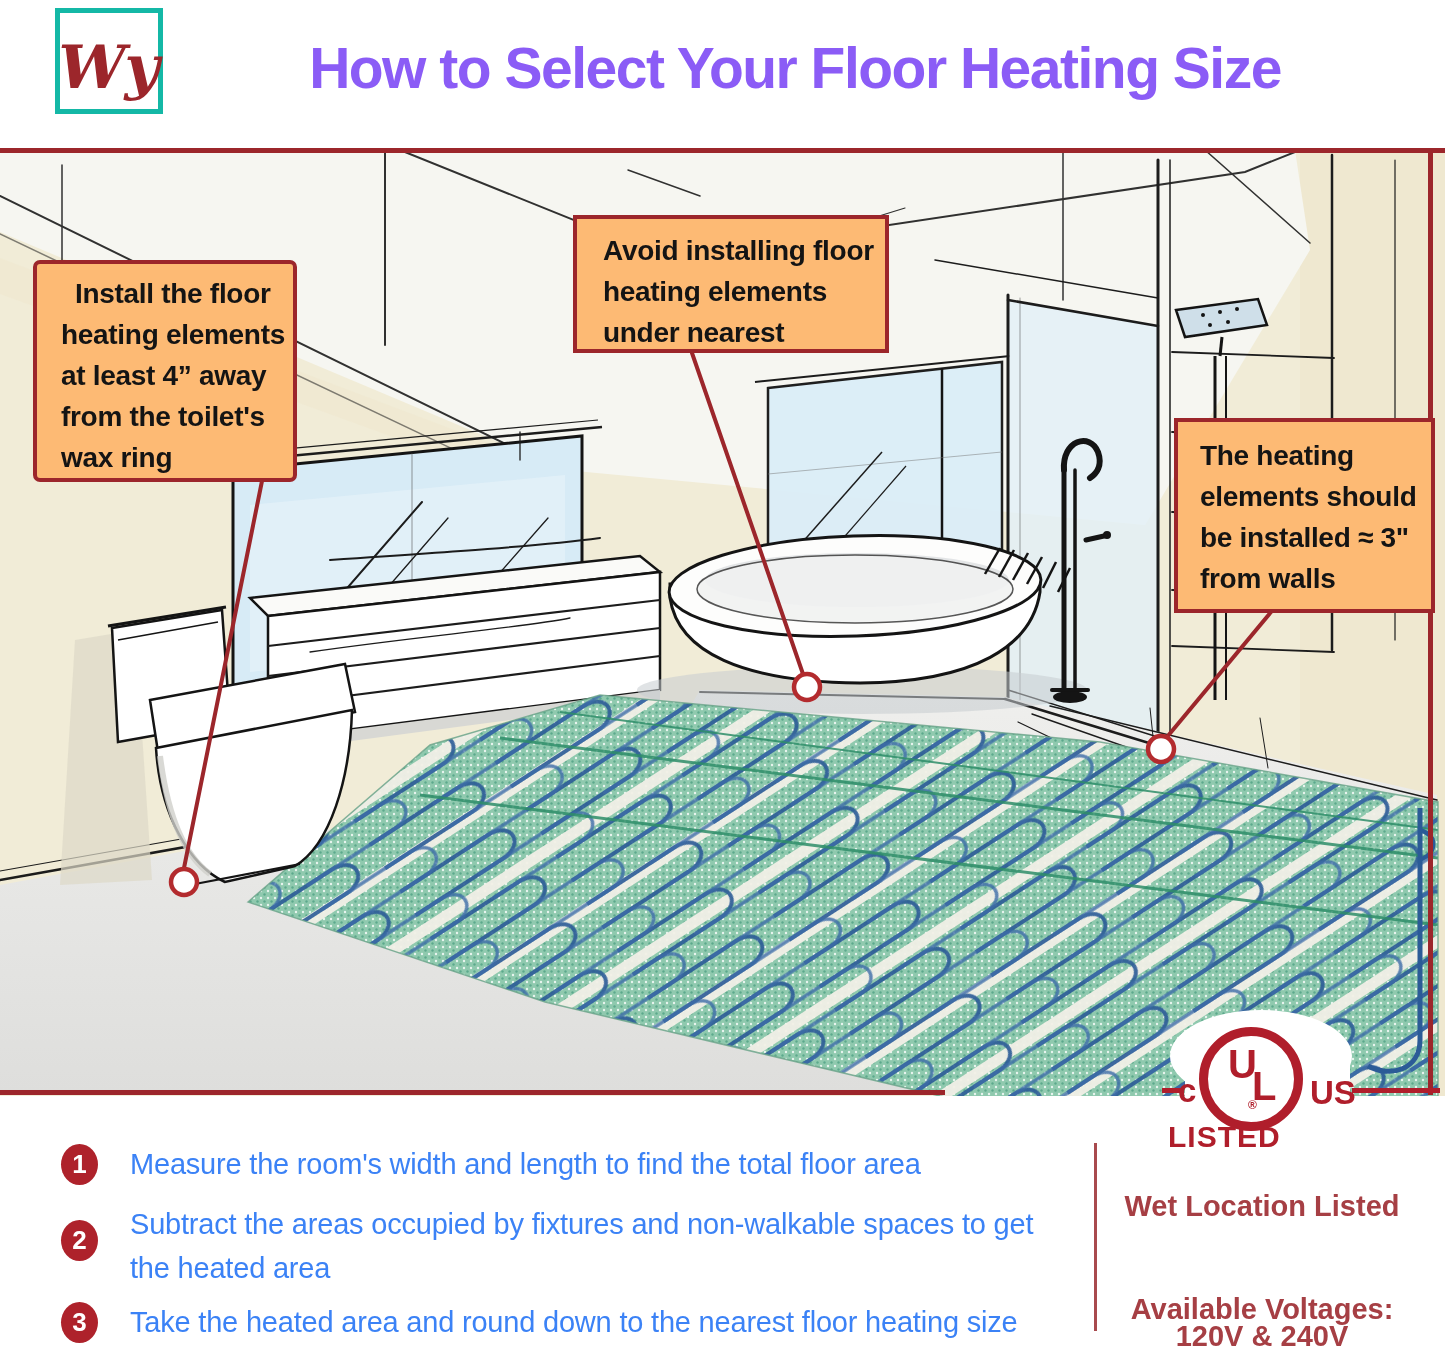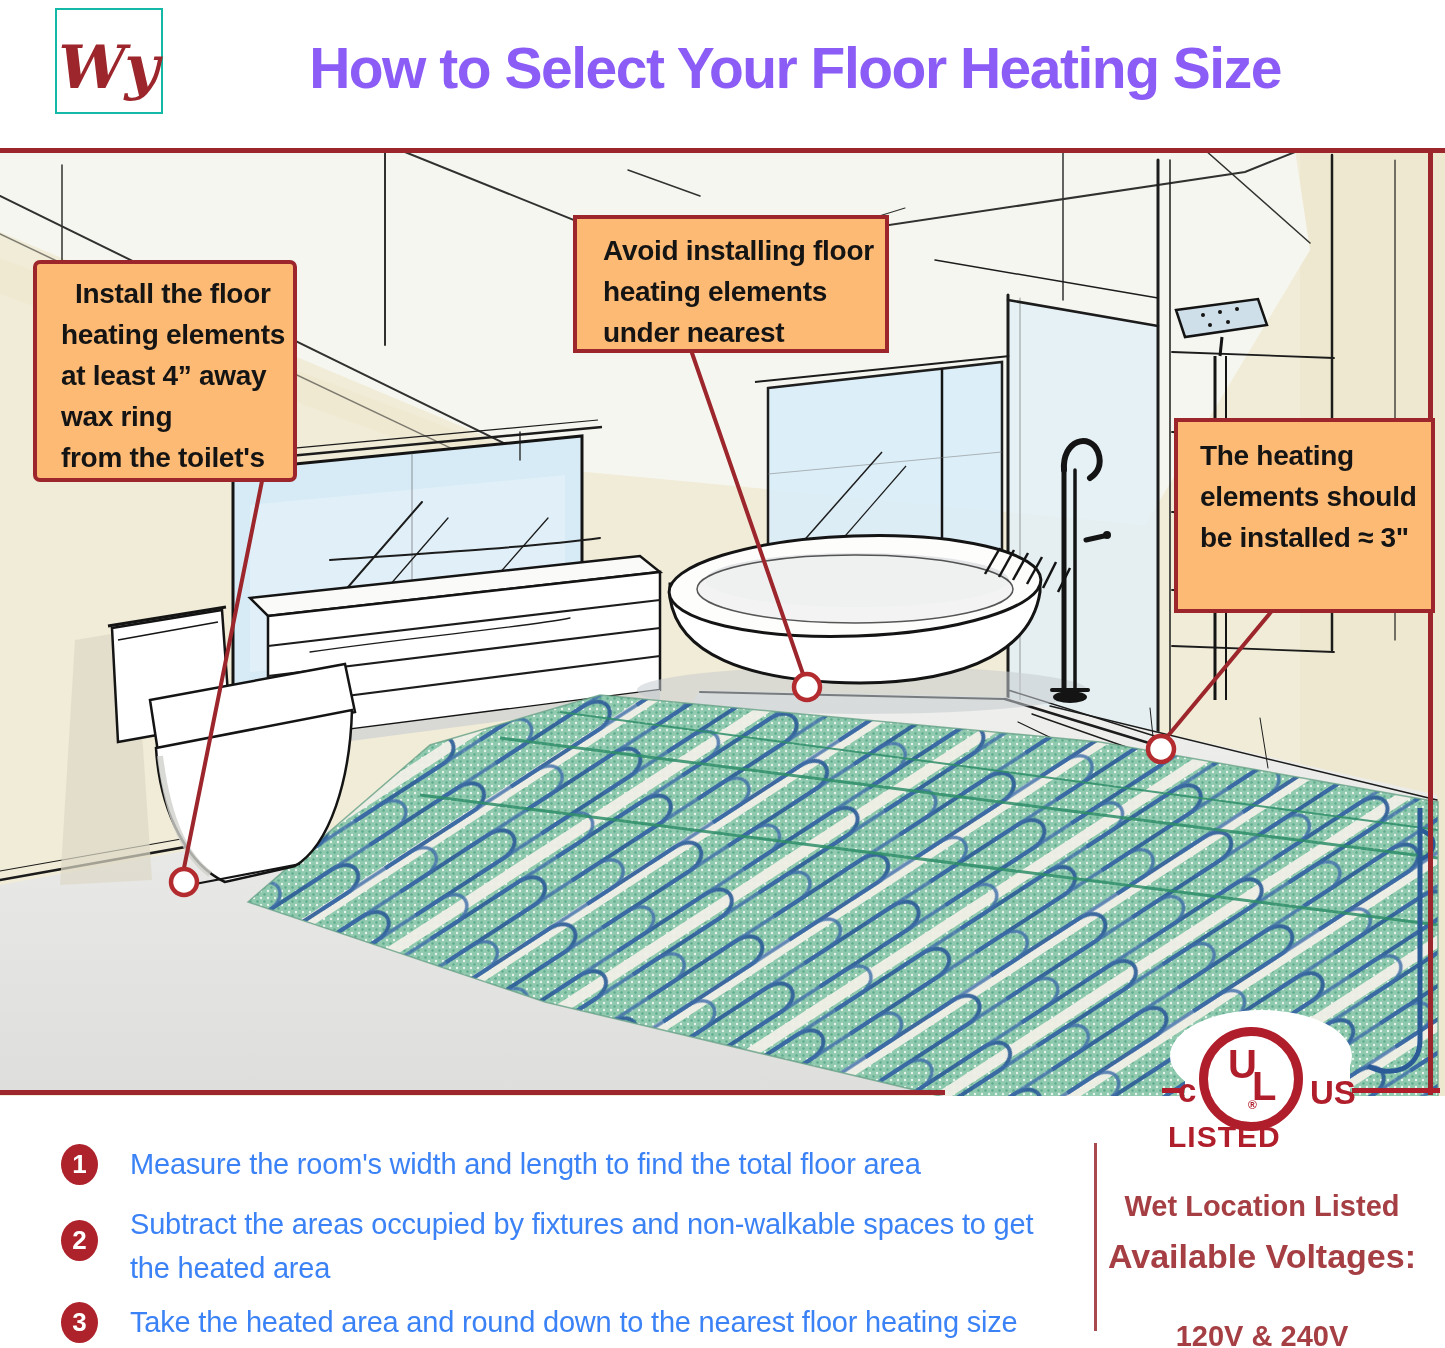--- a/index.html
+++ b/index.html
@@ -1,19 +1,19 @@
 <!DOCTYPE html>
 <html><head>
 <meta charset="utf-8">
 <style>
   html,body{margin:0;padding:0;background:#ffffff;}
   body{width:1445px;height:1348px;position:relative;font-family:"Liberation Sans",sans-serif;overflow:hidden;}
   .abs{position:absolute;}
   
-  #logo-box{left:55px;top:8px;width:108px;height:106px;border:2px solid #14b8a6;box-sizing:border-box;
+  #logo-box{left:55px;top:8px;width:108px;height:106px;border:5px solid #14b8a6;box-sizing:border-box;
     display:flex;align-items:center;justify-content:center;overflow:visible;z-index:6;}
   #logo-box span{font-family:"DejaVu Serif",serif;font-style:italic;font-weight:600;font-size:60px;color:#9c262b;
     line-height:60px;transform:translateY(6px);}
   #page-title{left:150px;top:36px;width:1290px;text-align:center;font-size:57px;font-weight:700;
     color:#8b5cf6;letter-spacing:-1.5px;line-height:64px;z-index:6;}
   
   #scene{left:0;top:0;z-index:1;}
   
   .callout{background:#fdba74;border:4px solid #9c262b;box-sizing:border-box;z-index:5;
     color:#141414;font-weight:600;font-size:28px;line-height:41px;letter-spacing:-0.3px;}
@@ -32,21 +32,21 @@
     background:#ffffff;box-sizing:border-box;z-index:4;}
   #ul-circle .u{position:absolute;left:20px;top:6px;font-size:40px;font-weight:800;color:#b01e2b;}
   #ul-circle .l{position:absolute;left:44px;top:28px;font-size:40px;font-weight:800;color:#b01e2b;}
   #ul-circle .r{position:absolute;left:40px;top:62px;font-size:12px;font-weight:700;color:#b01e2b;}
   .ul-side{font-size:33px;font-weight:800;color:#b01e2b;z-index:4;}
   #ul-listed{left:1168px;top:1120px;width:150px;text-align:left;font-size:30px;font-weight:700;
     color:#b01e2b;letter-spacing:1px;z-index:4;}
   .ul-dash{height:5px;background:#b01e2b;z-index:4;}
   .cert-text{left:1082px;width:360px;text-align:center;font-weight:700;color:#a63f44;z-index:6;}
   #cert-wet{top:1190px;font-size:29px;}
-  #cert-volt-label{top:1237px;font-size:34px;}
+  #cert-volt-label{top:1293px;font-size:29px;}
   #cert-volt-value{top:1272px;font-size:29px;margin-top:48px;}
 </style>
 </head>
 <body>
 
 <svg id="scene" class="abs" width="1445" height="1348" viewBox="0 0 1445 1348">
   <defs>
     <linearGradient id="floorGrad" x1="0" y1="0" x2="0" y2="1">
       <stop offset="0" stop-color="#efefed"></stop>
         <stop offset="1" stop-color="#dededc"></stop>
@@ -263,32 +263,33 @@
 
 <div class="abs" id="logo-box">
   <span>Wy</span>
 </div>
 <div class="abs" id="page-title">How to Select Your Floor Heating Size</div>
 
 <div class="abs callout" id="callout-toilet">
   <div style="padding-left:14px;">Install the floor</div>
   <div>heating elements</div>
   <div>at least 4” away</div>
+  <div>from the toilet's</div>
   <div>wax ring</div>
-  <div>from the toilet's</div>
 </div>
 <div class="abs callout" id="callout-fixtures">
   <div>Avoid installing floor</div>
   <div>heating elements</div>
   <div>under nearest</div>
 </div>
 <div class="abs callout" id="callout-walls">
   <div>The heating</div>
   <div>elements should</div>
   <div>be installed ≈ 3"</div>
+  <div>from walls</div>
 </div>
 
 <div class="abs step-circle" style="left:61px;top:1144px;">1</div>
 <div class="abs step-text" style="top:1142px;">Measure the room's width and length to find the total floor area</div>
 
 <div class="abs step-circle" style="left:61px;top:1220px;">2</div>
 <div class="abs step-text" style="top:1202px;">Subtract the areas occupied by fixtures and non-walkable spaces to get the heated area</div>
 
 <div class="abs step-circle" style="left:61px;top:1302px;">3</div>
 <div class="abs step-text" style="top:1300px;">Take the heated area and round down to the nearest floor heating size</div>

